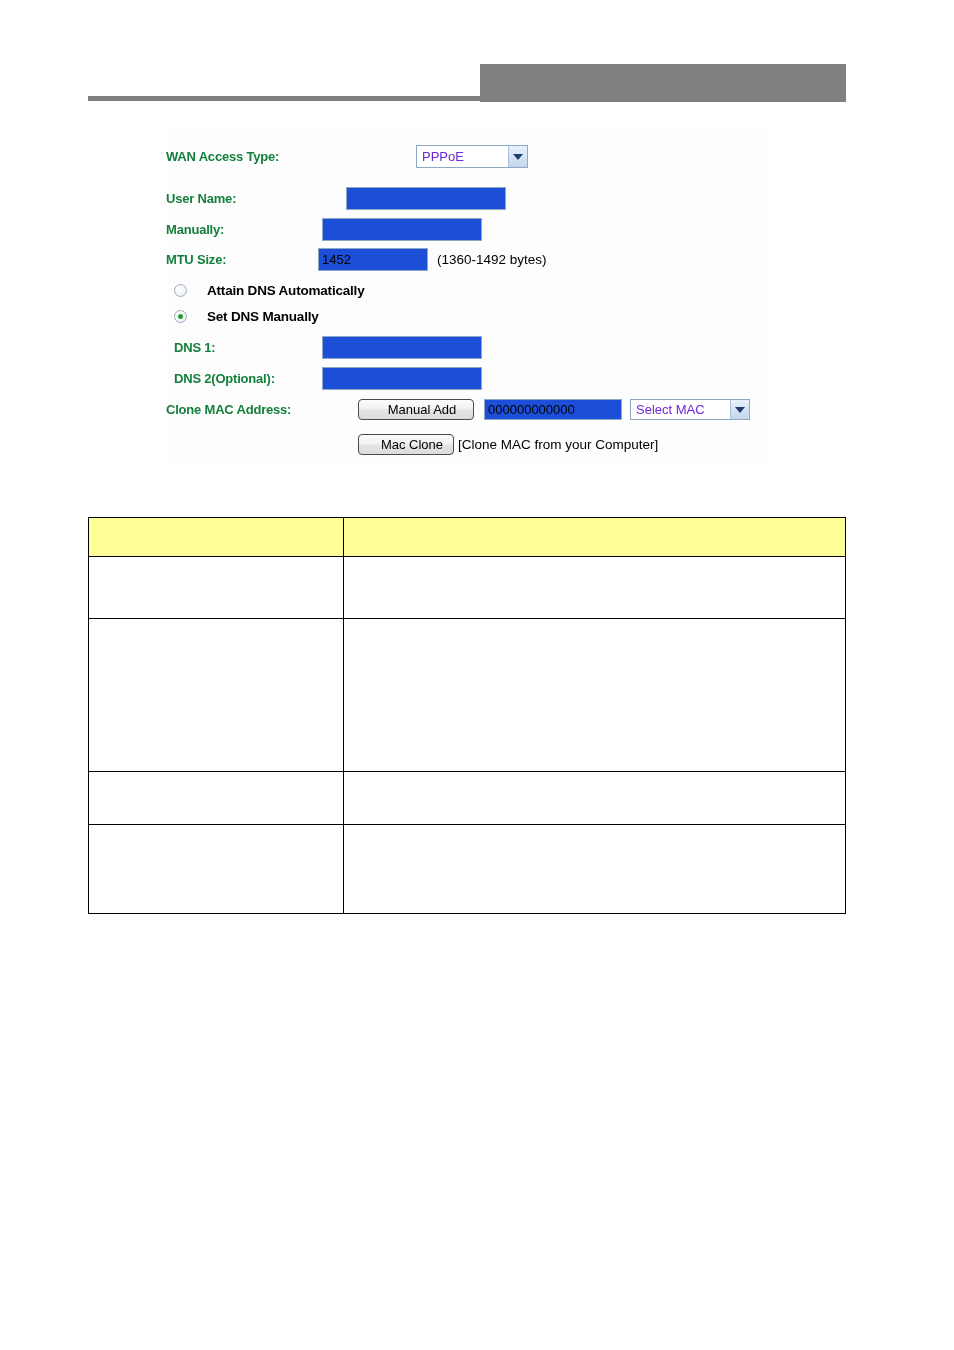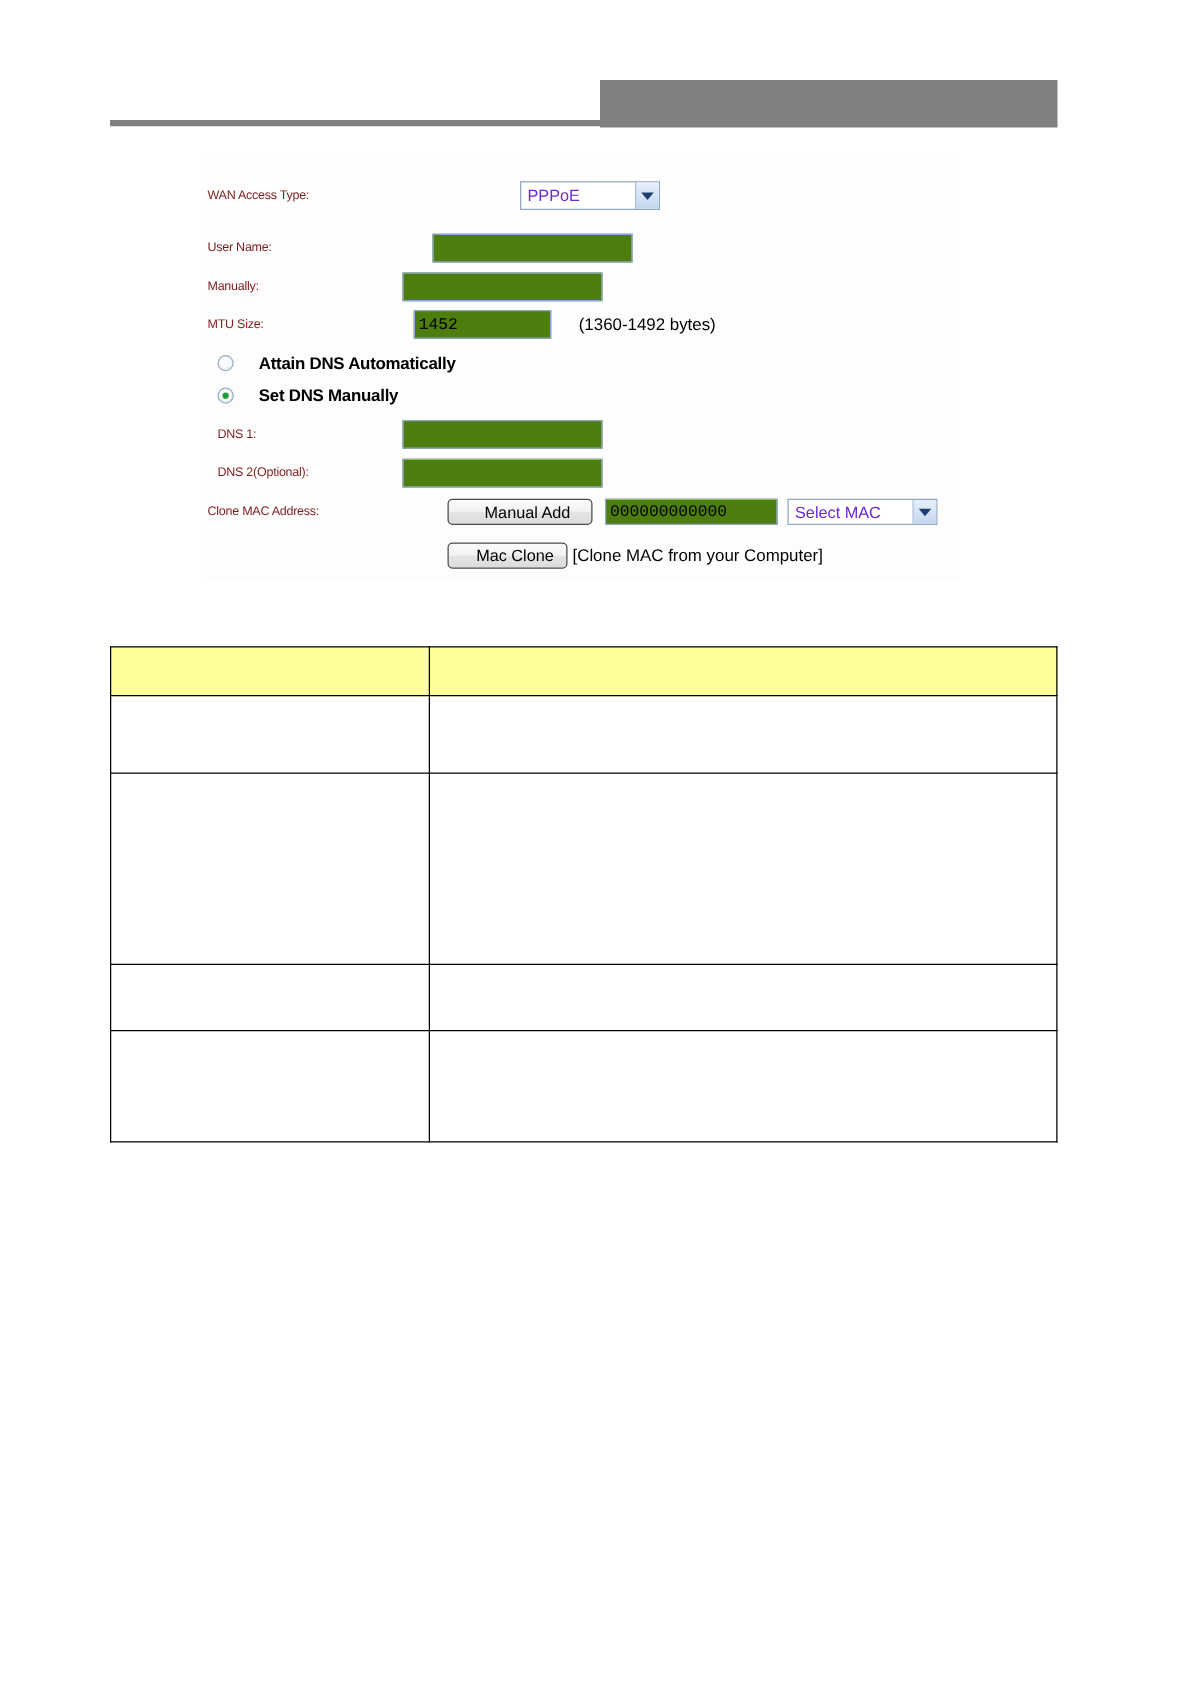--- a/index.html
+++ b/index.html
@@ -43,33 +43,33 @@
     height: 337px;
     background: #fdfdfd;
   }
 
   .form-row {
     position: absolute;
     display: flex;
     align-items: center;
   }
   .field-label {
-    font-size: 10px;
-    font-weight: normal;
-    color: #7f1d1d;
+    font-size: 13px;
+    font-weight: bold;
+    color: #15803d;
     letter-spacing: -0.2px;
     white-space: nowrap;
   }
 
   
   .text-input {
     box-sizing: border-box;
     border: 1px solid #8fa9c4;
-    background: #4d7c0f;
-    font-family: Liberation Mono, monospace;
+    background: #1d4ed8;
+    font-family: Liberation Sans, sans-serif;
     font-size: 13px;
     color: #000;
     padding: 0 3px;
     line-height: 1;
     outline: none;
   }
 
   
   .xp-select {
     box-sizing: border-box;
@@ -203,21 +203,21 @@
   <div class="form-row" style="left:0px; top:61px;gap:24px;">
     <span class="field-label" style="width:156px;">User Name:</span>
     <input class="text-input" type="text" style="width: 160px; height: 23px;" value="">
   </div>
 
   <div class="form-row" style="left:0px; top:92px;">
     <span class="field-label" style="width:156px;">Manually:</span>
     <input class="text-input" type="text" style="width: 160px; height: 23px;" value="">
   </div>
 
-  <div class="form-row" style="left:0px; top:122px;gap:13px;">
+  <div class="form-row" style="left:0px; top:122px;">
     <span class="field-label" style="width:152px;">MTU Size:</span>
     <input class="text-input" type="text" style="width: 110px; height: 23px;" value="1452">
     <span class="hint-text" style="margin-left:9px;">(1360-1492 bytes)</span>
   </div>
 
   <div class="radio-row" style="left:8px; top:157px;">
     <span class="radio"></span>
     <span class="radio-label">Attain DNS Automatically</span>
   </div>
 

